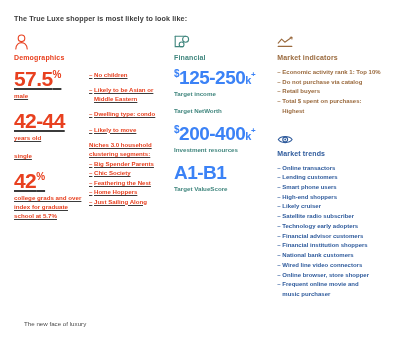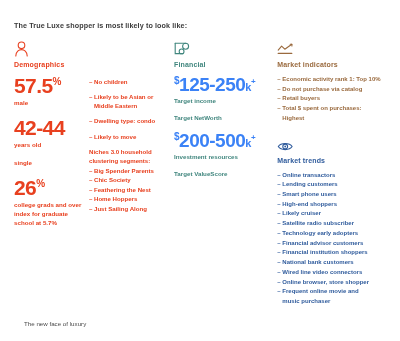--- a/index.html
+++ b/index.html
@@ -8,38 +8,38 @@
     background:#ffffff;
     font-family:"Liberation Sans", sans-serif;
     color:#3b3b3b;
     overflow:hidden;
     position:relative;
   }
   .page{position:relative;width:400px;height:341px;box-sizing:border-box;padding:6px 10px 0 14px;}
 
   .headline{
     font-size:7.2px;font-weight:bold;color:#3c3c3c;
-    letter-spacing:.1px;margin:15px 0 0 0;
+    letter-spacing:.1px;margin:8px 0 0 0;
   }
 
   .columns{display:flex;margin-top:10px;}
   .col-demo{width:160px;}
   .col-fin{width:110px;}
   .col-mkt{width:120px;}
 
   .sec-icon{height:17px;display:flex;align-items:flex-end;margin-bottom:4px;}
   .sec-title{font-size:7px;font-weight:bold;letter-spacing:.15px;margin-bottom:7px;}
 
   .c-red{color:#e8401f;}
   .c-teal{color:#40867e;}
   .c-brown{color:#9a6a3e;}
   .c-blue{color:#2f5b9c;}
 
   
-  .demo-wrap{display:flex;}
+  .demo-wrap{display:flex;text-decoration:underline;}
   .demo-stats{width:75px;}
   .demo-bullets{width:85px;padding-top:2px;}
 
   .bignum{
     font-weight:bold;color:#e8401f;line-height:1;
     font-size:21px;letter-spacing:-0.6px;
   }
   .bignum .sup{font-size:10px;vertical-align:super;font-weight:bold;letter-spacing:0;}
   .caption{font-size:6.2px;color:#e8401f;font-weight:bold;margin-top:3px;line-height:1.45;}
   .stat{margin-bottom:9px;}
@@ -110,21 +110,21 @@
           <div class="stat">
             <div class="bignum"><span>42-44</span><span class="sup"></span></div>
             <div class="caption">years old</div>
           </div>
 
           <div class="stat">
             <div class="caption">single</div>
           </div>
 
           <div class="stat">
-            <div class="bignum"><span>26</span><span class="sup">%</span></div>
+            <div class="bignum"><span>42</span><span class="sup">%</span></div>
             <div class="caption">college grads and over index for graduate school at 5.7%</div>
           </div>
 
         </div>
 
         <div class="demo-bullets">
           <div class="bullet">
               <span class="dash">–</span>
               <span class="btxt">No children</span>
             </div>
@@ -178,24 +178,25 @@
       <div class="sec-title c-teal">Financial</div>
 
       <div class="finstat">
         <div class="finnum"><span class="dollar">$</span><span>125-250</span><span class="k">k</span><span class="plus">+</span></div>
         <div class="fincap">Target income</div>
       </div>
       <div class="finstat">
         <div class="fincap">Target NetWorth</div>
       </div>
       <div class="finstat">
-        <div class="finnum"><span class="dollar">$</span><span>200-500</span><span class="k">k</span><span class="plus">+</span></div>
+        <div class="finnum"><span class="dollar">$</span><span>200-400</span><span class="k">k</span><span class="plus">+</span></div>
         <div class="fincap">Investment resources</div>
       </div>
       <div class="finstat">
+        <div class="finnum"><span class="dollar"></span><span>A1-B1</span><span class="k"></span><span class="plus"></span></div>
         <div class="fincap">Target ValueScore</div>
       </div>
     </div>
 
     <div class="col-mkt">
 
       <div class="mkt-block">
         <div class="sec-icon">
           <svg width="17" height="14" viewBox="0 0 17 14">
             <path d="M1.2 7.2 L4.6 3.2 L7.8 6.2 L14.8 1.3" fill="none" stroke="#9a6a3e" stroke-width="1.1" stroke-linecap="round" stroke-linejoin="round"></path>

